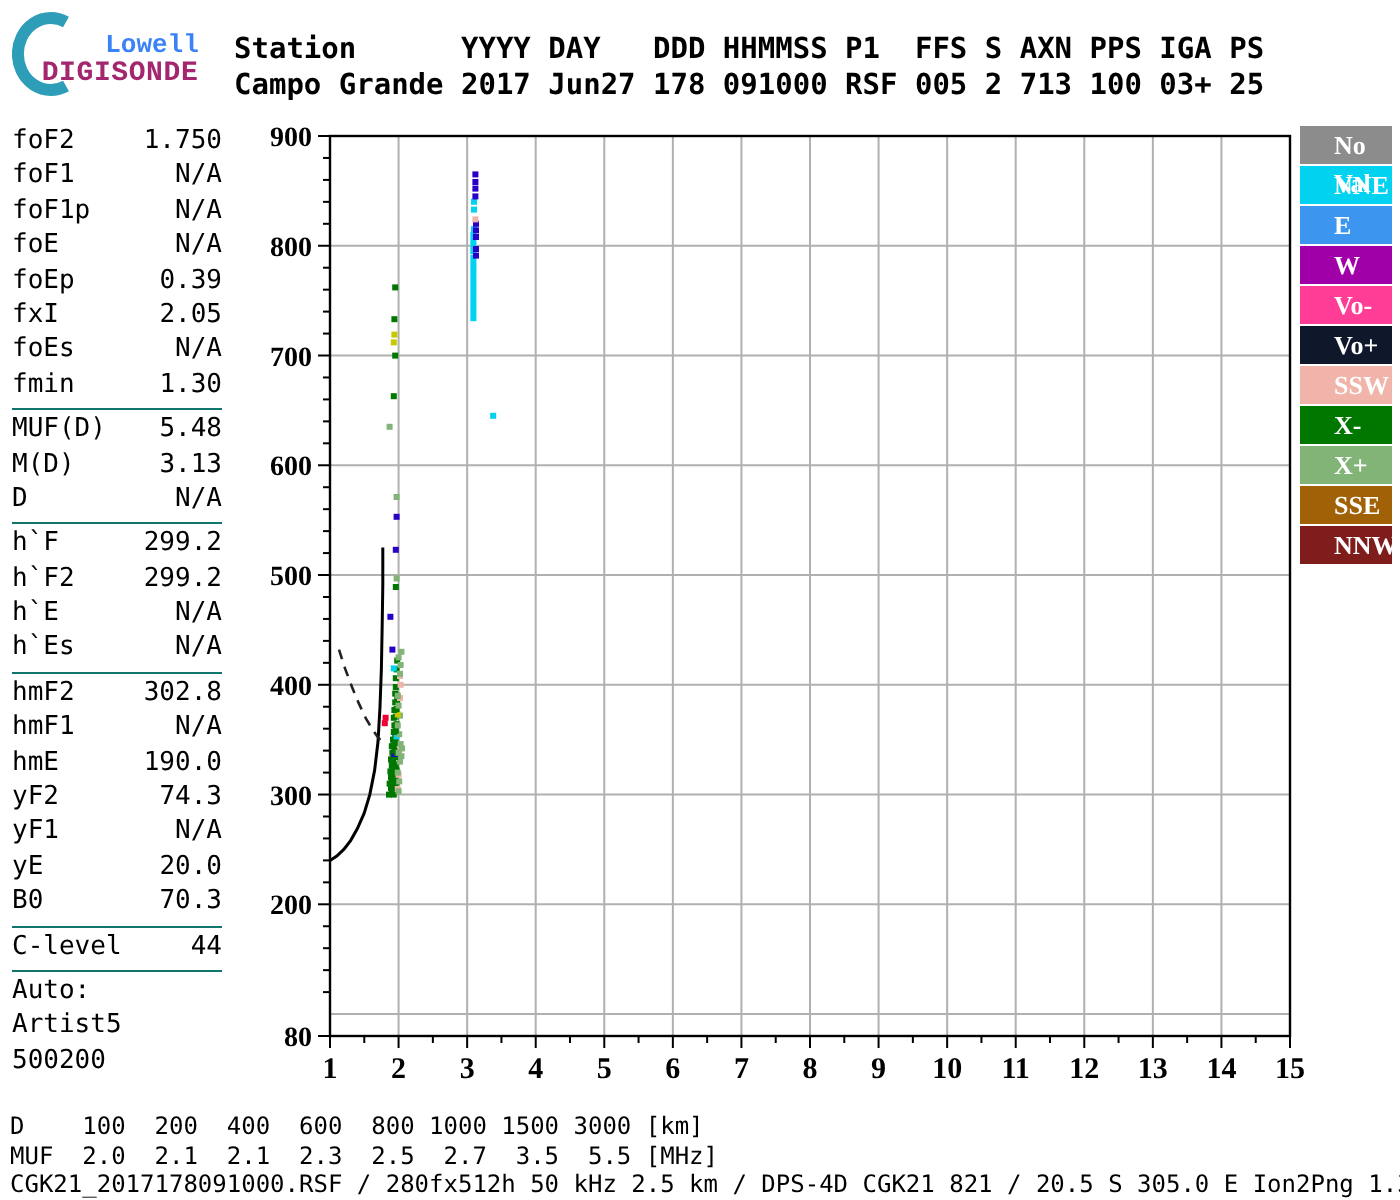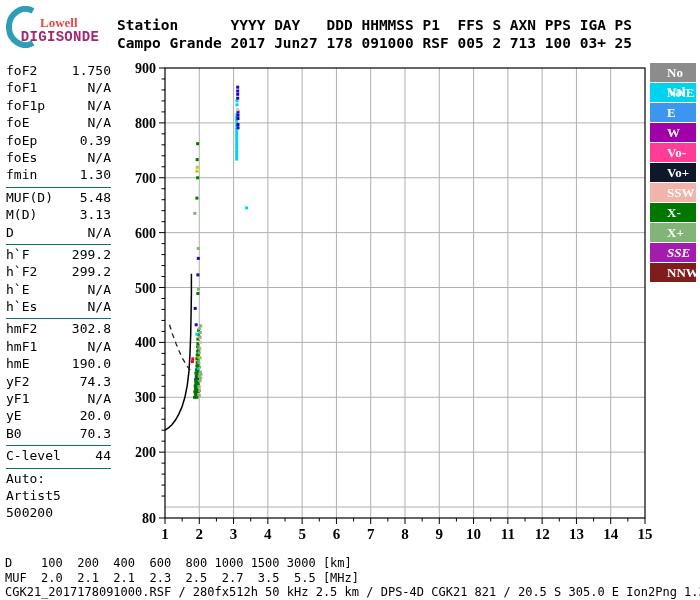--- a/index.html
+++ b/index.html
@@ -2,22 +2,22 @@
 <html><head>
 <meta charset="utf-8">
 <style>
   html,body{margin:0;padding:0;}
   body{width:700px;height:600px;background:#fff;position:relative;overflow:hidden;
        font-family:"DejaVu Sans Mono","Liberation Mono",monospace;color:#000;}
   .pre{white-space:pre;}
 
   #logo{position:absolute;left:4px;top:4px;width:112px;height:46px;}
   #logo-arc{position:absolute;left:2px;top:2px;}
-  #logo-line1{position:absolute;left:36px;top:11px;width:72px;text-align:left;
-    font-family:Liberation Serif, serif;font-weight:bold;font-size:13px;color:#ef4444;}
+  #logo-line1{position:absolute;left:36px;top:11px;width:72px;text-align:center;
+    font-family:Liberation Mono, monospace;font-weight:bold;font-size:13px;color:#3b82f6;}
   #logo-line2{position:absolute;left:4px;top:25px;width:104px;text-align:center;
     font-family:Liberation Mono, monospace;font-weight:bold;font-size:14px;letter-spacing:.3px;color:#a3266e;}
 
   #header{position:absolute;left:117px;top:16px;font-size:14.5px;font-weight:bold;line-height:18px;}
 
   #params{position:absolute;left:6px;top:61px;width:105px;font-size:13px;}
   .pgroup{border-bottom:1px solid #0f766e;padding:1px 0 3px 0;}
   .pgroup.noline{border-bottom:none;}
   .prow{display:flex;justify-content:space-between;height:17.4px;line-height:17.4px;}
   .prow .lbl{white-space:pre;}
@@ -64,20 +64,24 @@
         <span class="lbl">foF1p</span>
         <span class="val">N/A</span>
       </div>
       <div class="prow">
         <span class="lbl">foE</span>
         <span class="val">N/A</span>
       </div>
       <div class="prow">
         <span class="lbl">foEp</span>
         <span class="val">0.39</span>
+      </div>
+      <div class="prow">
+        <span class="lbl">fxI</span>
+        <span class="val">2.05</span>
       </div>
       <div class="prow">
         <span class="lbl">foEs</span>
         <span class="val">N/A</span>
       </div>
       <div class="prow">
         <span class="lbl">fmin</span>
         <span class="val">1.30</span>
       </div>
     </div>
@@ -409,21 +413,21 @@
 <div id="legend">
     <div class="litem" style="background: rgb(140, 140, 140);">No Val</div>
     <div class="litem" style="background: rgb(0, 210, 240); font-family: Liberation Serif, serif;">NNE</div>
     <div class="litem" style="background: rgb(60, 150, 240);">E</div>
     <div class="litem" style="background: rgb(160, 0, 168);">W</div>
     <div class="litem" style="background: rgb(255, 60, 150);">Vo-</div>
     <div class="litem" style="background: #0f172a;">Vo+</div>
     <div class="litem" style="background: rgb(240, 180, 170);">SSW</div>
     <div class="litem" style="background: rgb(0, 120, 0);">X-</div>
     <div class="litem" style="background: rgb(130, 180, 120);">X+</div>
-    <div class="litem" style="background: #a21caf; font-style: italic;">SSE</div>
+    <div class="litem" style="background: #a16207;">SSE</div>
     <div class="litem" style="background: #7f1d1d;">NNW</div>
   </div>
 
 <div id="footer">
   <div class="pre">D    100  200  400  600  800 1000 1500 3000 [km]</div>
   <div class="pre">MUF  2.0  2.1  2.1  2.3  2.5  2.7  3.5  5.5 [MHz]</div>
   <div class="pre">CGK21_2017178091000.RSF / 280fx512h 50 kHz 2.5 km / DPS-4D CGK21 821 / 20.5 S 305.0 E Ion2Png 1.3.20</div>
 </div>
 
 </body></html>

